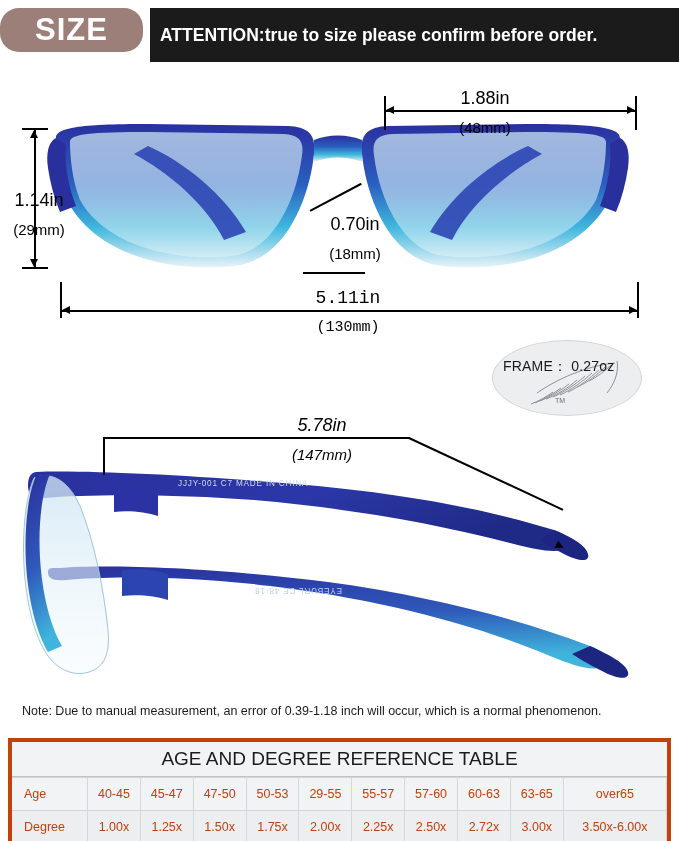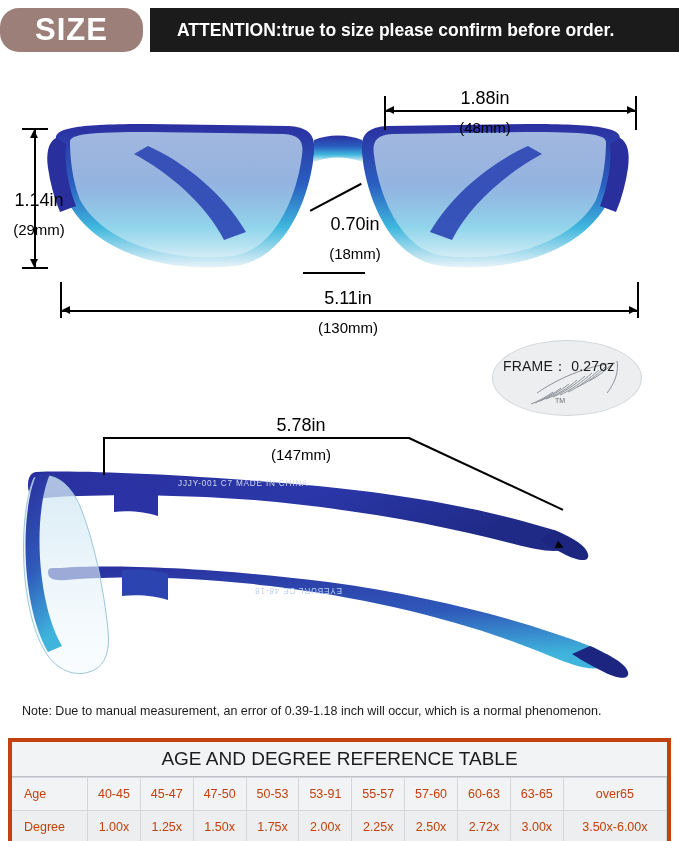--- a/index.html
+++ b/index.html
@@ -32,28 +32,28 @@
     font-weight: bold;
     letter-spacing: 1px;
     display: flex;
     align-items: center;
     justify-content: center;
     border-radius: 19px;
   }
   .header-attn {
     position: absolute;
     left: 150px; top: 8px;
-    width: 529px; height: 44px;
+    width: 529px; height: 54px;
     background: #1b1b1b;
     color: #ffffff;
     font-size: 17.5px;
     font-weight: bold;
     display: flex;
     align-items: center;
-    padding-left: 27px;
+    padding-left: 10px;
     box-sizing: border-box;
     white-space: nowrap;
   }
 
   
   .meas {
     position: absolute;
     text-align: center;
     line-height: 1.12;
     color: #000;
@@ -249,21 +249,21 @@
   <div class="big">0.70in</div>
   <div class="small">(18mm)</div>
 </div>
 <div class="line hline" style="left:303px; top:272px; width:62px;"></div>
 
 <div class="line hline" style="left:60px; top:310px; width:578px;"></div>
 <div class="line vline" style="left:60px; top:282px; height:36px;"></div>
 <div class="line vline" style="left:637px; top:282px; height:36px;"></div>
 <div class="arrow arrow-l" style="left:62px; top:306px;"></div>
 <div class="arrow arrow-r" style="left:629px; top:306px;"></div>
-<div class="meas" style="left:258px; top:288px; width:180px;">
+<div class="meas" style="left:258px; top:288px; width:180px;font-family:Liberation Mono, monospace;">
   <div class="big">5.11in</div>
   <div class="small">(130mm)</div>
 </div>
 
 <div class="frame-badge">
   <svg width="148" height="74" viewBox="0 0 148 74" xmlns="http://www.w3.org/2000/svg">
     <g stroke="#8d9399" stroke-width="1" fill="none">
       <path d="M122,22 C100,24 70,34 44,52"></path>
       <path d="M118,24 C112,30 104,36 96,40"></path>
       <path d="M112,26 C104,34 94,42 84,46"></path>
@@ -313,38 +313,38 @@
   <path d="M104,120 C120,118 138,120 150,124 L150,150 C138,146 120,144 104,146 Z" fill="#2b44b0"></path>
 
   <text x="160" y="36" font-family="Liberation Sans, sans-serif" font-size="8.2" fill="#cfd8ee" letter-spacing="0.8">JJJY-001  C7  MADE IN CHINA</text>
   <text x="176" y="146" font-family="Liberation Sans, sans-serif" font-size="8.2" fill="#bcd0ef" letter-spacing="0.8" transform="rotate(180 250 142)">EYEBURL  CE  48-18</text>
 </svg>
 
 <div class="line vline" style="left:103px; top:437px; height:38px;"></div>
 <div class="line hline" style="left:103px; top:437px; width:307px;"></div>
 <div class="line hline" style="left:409px; top:437px; width:170px; transform:rotate(25deg); transform-origin:left center;"></div>
 <div class="arrow arrow-r" style="left:556px; top:542px; transform:rotate(25deg);"></div>
-<div class="meas" style="left:211px; top:415px; width:180px;">
+<div class="meas" style="left:232px; top:415px; width:180px;font-style:italic;">
   <div class="big">5.78in</div>
   <div class="small">(147mm)</div>
 </div>
 
 <div class="note">Note: Due to manual measurement, an error of 0.39-1.18 inch will occur, which is a normal phenomenon.</div>
 
 <div class="table-wrap">
   <div class="table-title">AGE AND DEGREE REFERENCE TABLE</div>
   <table>
     <tbody>
       <tr class="row-age">
         <td class="rowhead">Age</td>
         <td>40-45</td>
         <td>45-47</td>
         <td>47-50</td>
         <td>50-53</td>
-        <td>53-91</td>
+        <td>29-55</td>
         <td>55-57</td>
         <td>57-60</td>
         <td>60-63</td>
         <td>63-65</td>
         <td>over65</td>
       </tr>
       <tr class="row-degree">
         <td class="rowhead">Degree</td>
         <td>1.00x</td>
         <td>1.25x</td>

